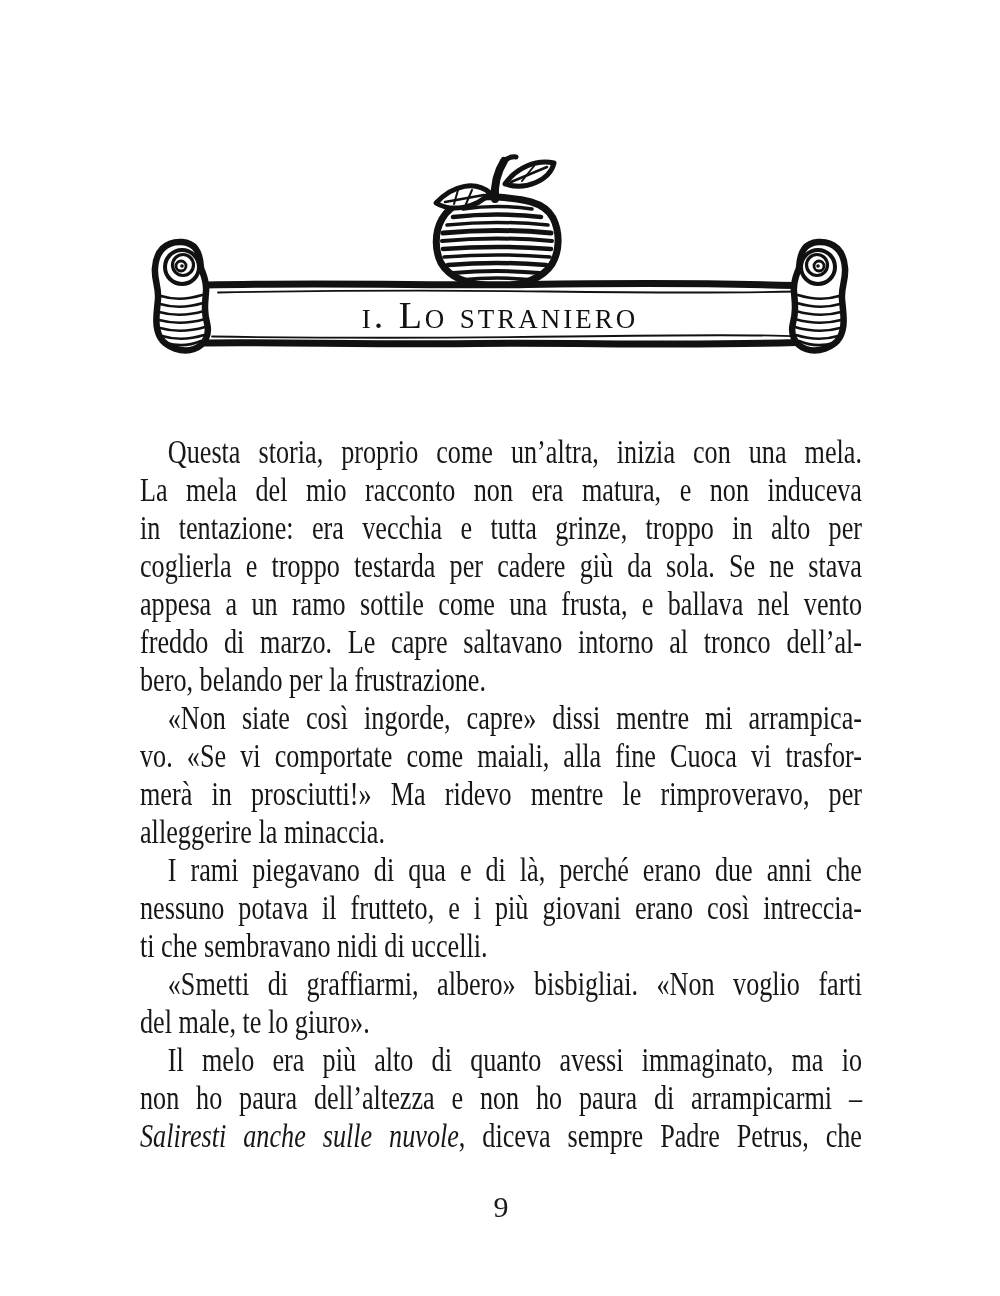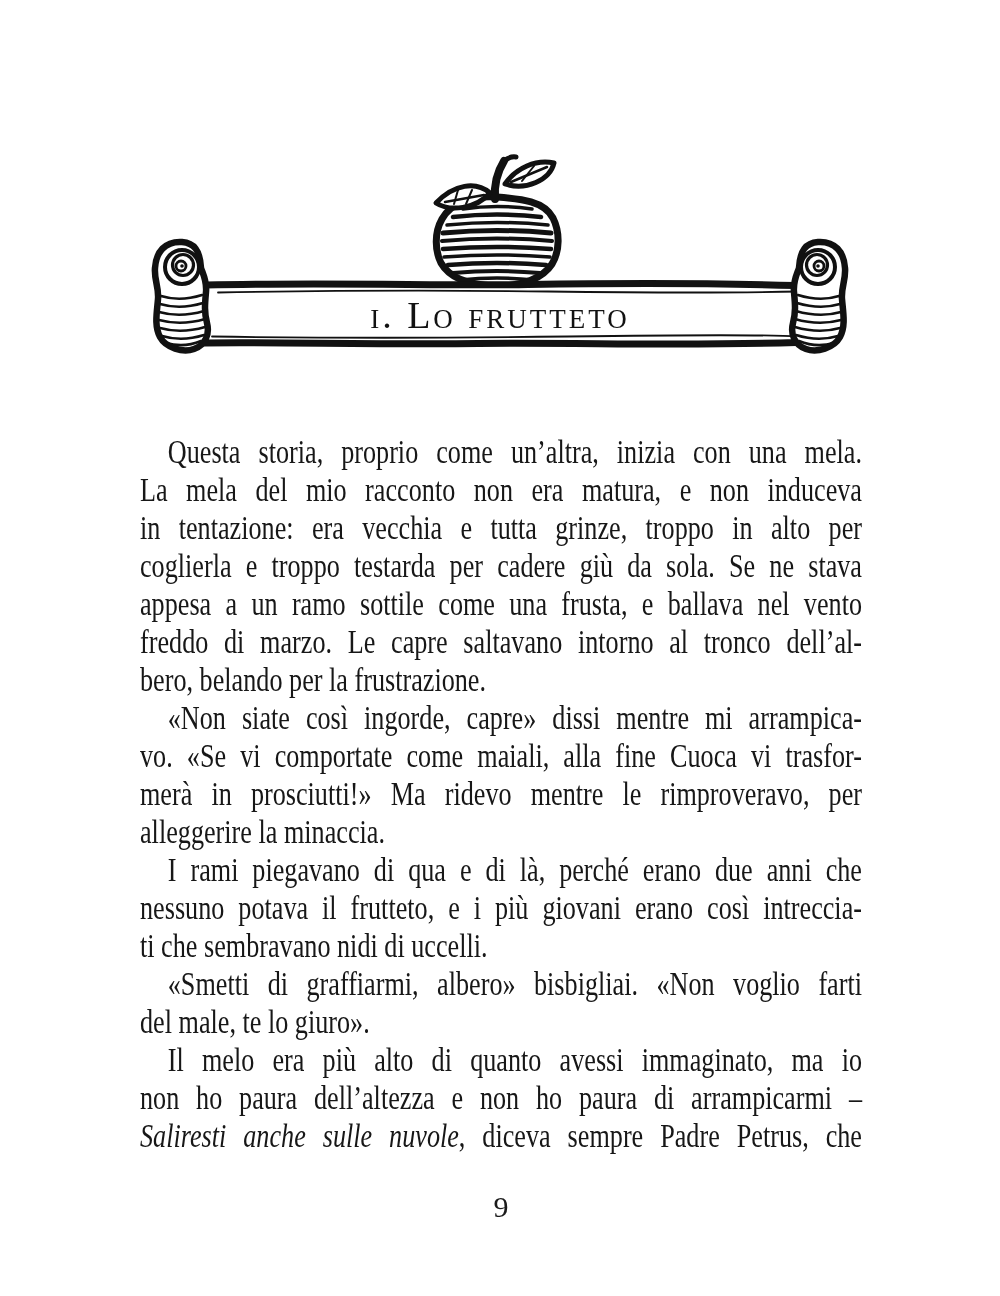--- a/index.html
+++ b/index.html
@@ -114,21 +114,21 @@
     <path d="M13,150 Q32,156 54,149" stroke-width="2.6"></path>
     <path d="M12,158 Q32,164 55,157" stroke-width="2.6"></path>
     <path d="M11,166 Q32,172 56,165" stroke-width="2.6"></path>
     <path d="M11,174 Q33,180 57,173" stroke-width="2.6"></path>
     <path d="M12,182 Q33,188 57,181" stroke-width="2.6"></path>
     <path d="M14,190 Q34,196 56,189" stroke-width="2.6"></path>
     <path d="M18,197 Q36,202 53,195" stroke-width="2.6"></path>
   </g>
 </svg>
 
-<div class="chapter-title">i. Lo frutteto</div>
+<div class="chapter-title">i. Lo straniero</div>
 
 <div class="body-text">
     <div class="para">
       <div class="line just indent"><span>Questa storia, proprio come un’altra, inizia con una mela.</span></div>
       <div class="line just"><span>La mela del mio racconto non era matura, e non induceva</span></div>
       <div class="line just"><span>in tentazione: era vecchia e tutta grinze, troppo in alto per</span></div>
       <div class="line just"><span>coglierla e troppo testarda per cadere giù da sola. Se ne stava</span></div>
       <div class="line just"><span>appesa a un ramo sottile come una frusta, e ballava nel vento</span></div>
       <div class="line just"><span>freddo di marzo. Le capre saltavano intorno al tronco dell’al-</span></div>
       <div class="line"><span>bero, belando per la frustrazione.</span></div>

